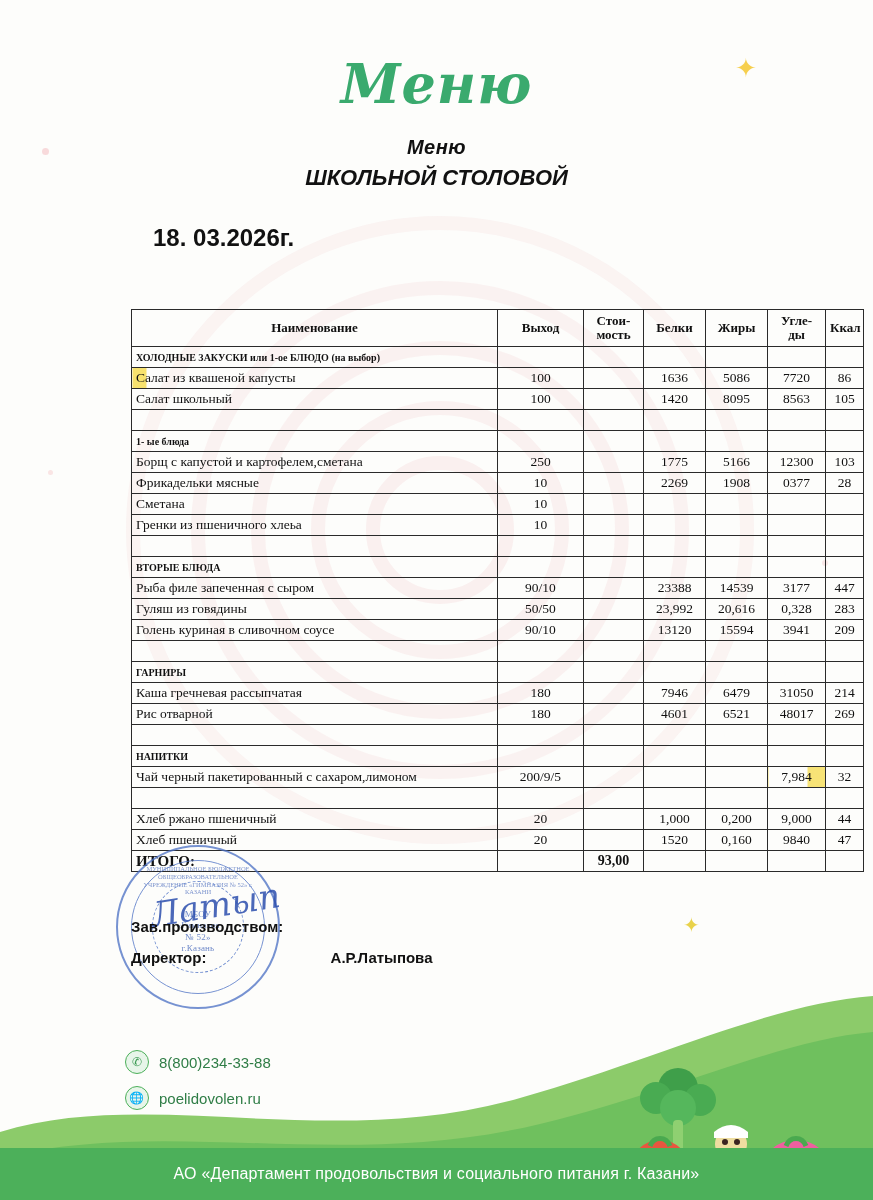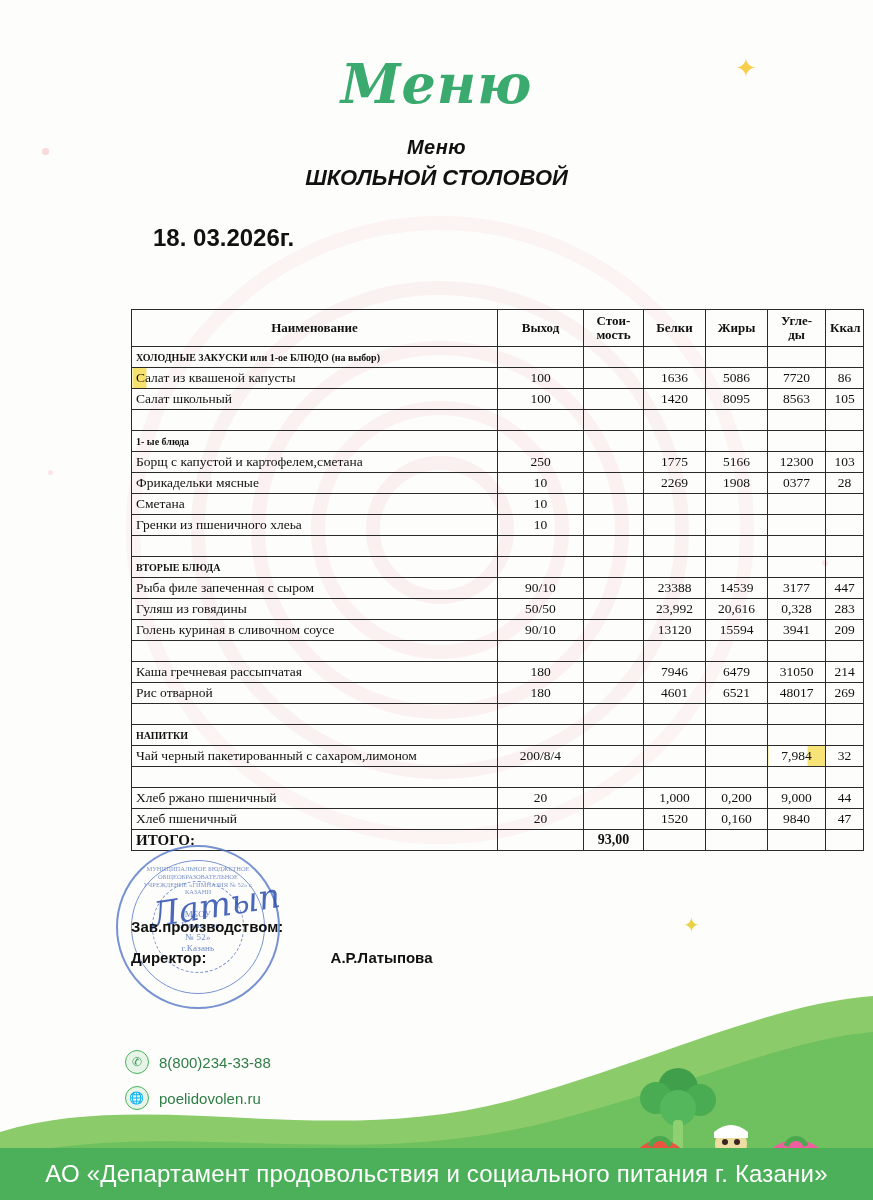--- a/index.html
+++ b/index.html
@@ -242,21 +242,21 @@
     bottom: 0;
     width: 873px;
     height: 52px;
     background: #4cb05a;
     display: flex;
     align-items: center;
     justify-content: center;
   }
   .footer-bar span {
     font-family: "Liberation Sans", sans-serif;
-    font-size: 24px;
+    font-size: 16px;
     color: #fff;
     letter-spacing: .2px;
   }
   .contacts {
     position: absolute;
     left: 125px;
     bottom: 78px;
     font-family: "Liberation Sans", sans-serif;
     font-size: 15px;
     color: #2f7d46;
@@ -465,20 +465,29 @@
           <tr class="empty-row">
             <td></td>
             <td></td>
             <td></td>
             <td></td>
             <td></td>
             <td></td>
             <td></td>
           </tr>
           <tr>
+            <td class="l sect">ГАРНИРЫ</td>
+            <td></td>
+            <td></td>
+            <td></td>
+            <td></td>
+            <td></td>
+            <td></td>
+          </tr>
+          <tr>
             <td class="l">Каша гречневая рассыпчатая</td>
             <td class="c">180</td>
             <td class="c"></td>
             <td class="c">7946</td>
             <td class="c">6479</td>
             <td class="c">31050</td>
             <td class="c">214</td>
           </tr>
           <tr>
             <td class="l">Рис отварной</td>
@@ -502,21 +511,21 @@
             <td class="l sect">НАПИТКИ</td>
             <td></td>
             <td></td>
             <td></td>
             <td></td>
             <td></td>
             <td></td>
           </tr>
           <tr>
             <td class="l">Чай черный пакетированный с сахаром,лимоном</td>
-            <td class="c">200/8/4</td>
+            <td class="c">200/9/5</td>
             <td class="c"></td>
             <td class="c"></td>
             <td class="c"></td>
             <td class="c hl-yellow-right">7,984</td>
             <td class="c">32</td>
           </tr>
           <tr class="empty-row">
             <td></td>
             <td></td>
             <td></td>

